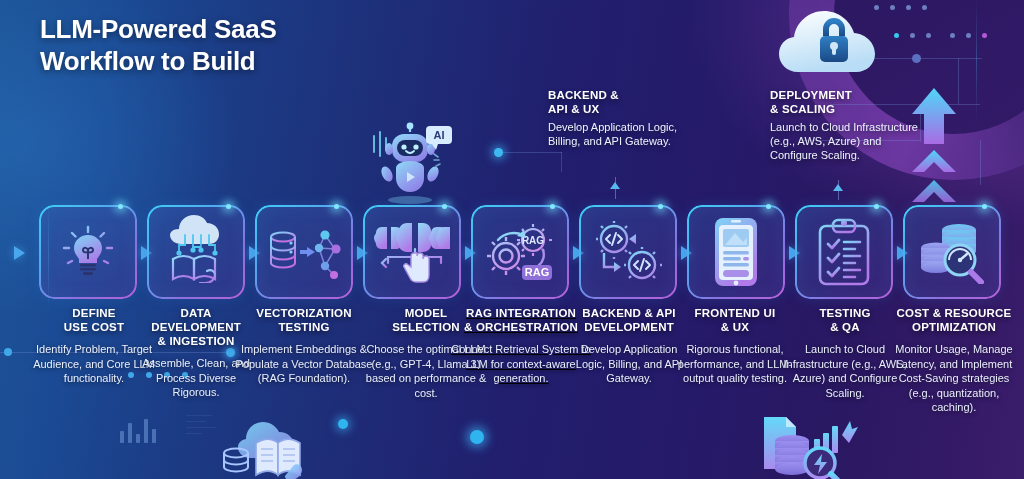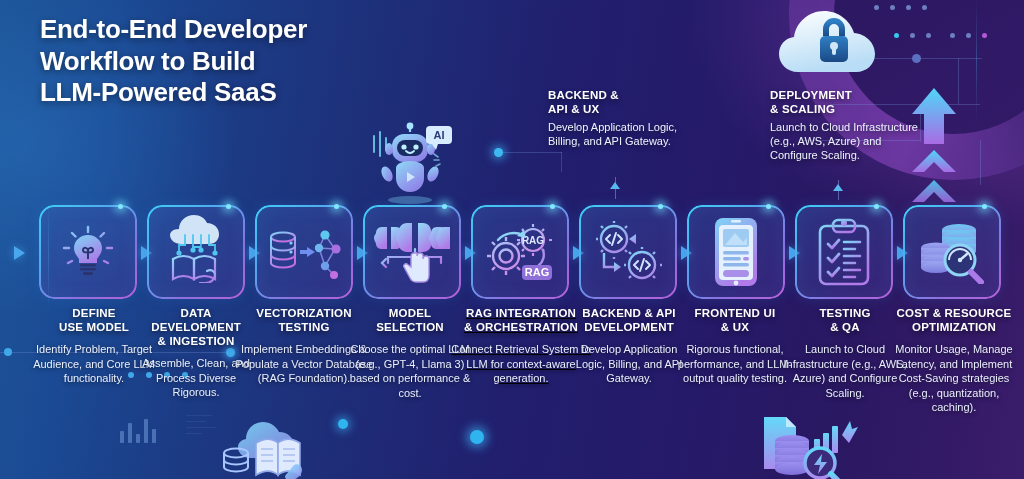--- a/index.html
+++ b/index.html
@@ -207,23 +207,22 @@
       <rect x="65" y="26" width="6" height="20" rx="1"></rect>
       <rect x="74" y="19" width="6" height="27" rx="1"></rect>
     </g>
     <path d="M84 28l8-14 2 8 6-2-9 16z" fill="url(#gDecoR)"></path>
     <circle cx="62" cy="56" r="15" fill="#3b2a7a" stroke="url(#gDecoR)" stroke-width="3.5"></circle>
     <path d="M64 47l-8 11h6l-2 9 9-12h-6z" fill="url(#gDecoR)"></path>
     <path d="M73 67l10 10" stroke="url(#gDecoR)" stroke-width="6" stroke-linecap="round"></path>
   </svg>
 
   <div class="title">
-    <div>End-to-End Developer</div>
+    <div>LLM-Powered SaaS</div>
     <div>Workflow to Build</div>
-    <div>LLM-Powered SaaS</div>
   </div>
 
   <svg class="deco" style="left:774px;top:2px;" width="110" height="86" viewBox="0 0 110 86">
     <defs>
       <linearGradient id="gCloud" x1="0" y1="0" x2="0.3" y2="1">
         <stop offset="0" stop-color="#ffffff"></stop>
           <stop offset="1" stop-color="#b9ddf6"></stop>
       </linearGradient>
       <linearGradient id="gLock" x1="0" y1="0" x2="0" y2="1">
         <stop offset="0" stop-color="#2f7fc4"></stop>
@@ -582,21 +581,21 @@
         </svg>
       </div>
     </div>
   </div>
 
   <div class="labels">
 
     <div class="lbl" style="left:24px;width:140px;">
       <div class="h">
         <div>DEFINE</div>
-        <div>USE MODEL</div>
+        <div>USE COST</div>
       </div>
       <div class="b">Identify Problem, Target Audience, and Core LLM functionality.</div>
     </div>
 
     <div class="lbl" style="left:131px;width:130px;">
       <div class="h">
         <div>DATA</div>
         <div>DEVELOPMENT</div>
         <div>&amp; INGESTION</div>
       </div>
@@ -604,21 +603,21 @@
     </div>
 
     <div class="lbl" style="left:234px;width:140px;">
       <div class="h">
         <div>VECTORIZATION</div>
         <div>TESTING</div>
       </div>
       <div class="b">Implement Embeddings &amp; Populate a Vector Database (RAG Foundation).</div>
     </div>
 
-    <div class="lbl" style="left:348px;width:124px;">
+    <div class="lbl" style="left:364px;width:124px;">
       <div class="h">
         <div>MODEL</div>
         <div>SELECTION</div>
       </div>
       <div class="b">Choose the optimal LLM (e.g., GPT-4, Llama 3) based on performance &amp; cost.</div>
     </div>
 
     <div class="lbl" style="left:450px;width:142px;text-decoration:underline;">
       <div class="h">
         <div>RAG INTEGRATION</div>

